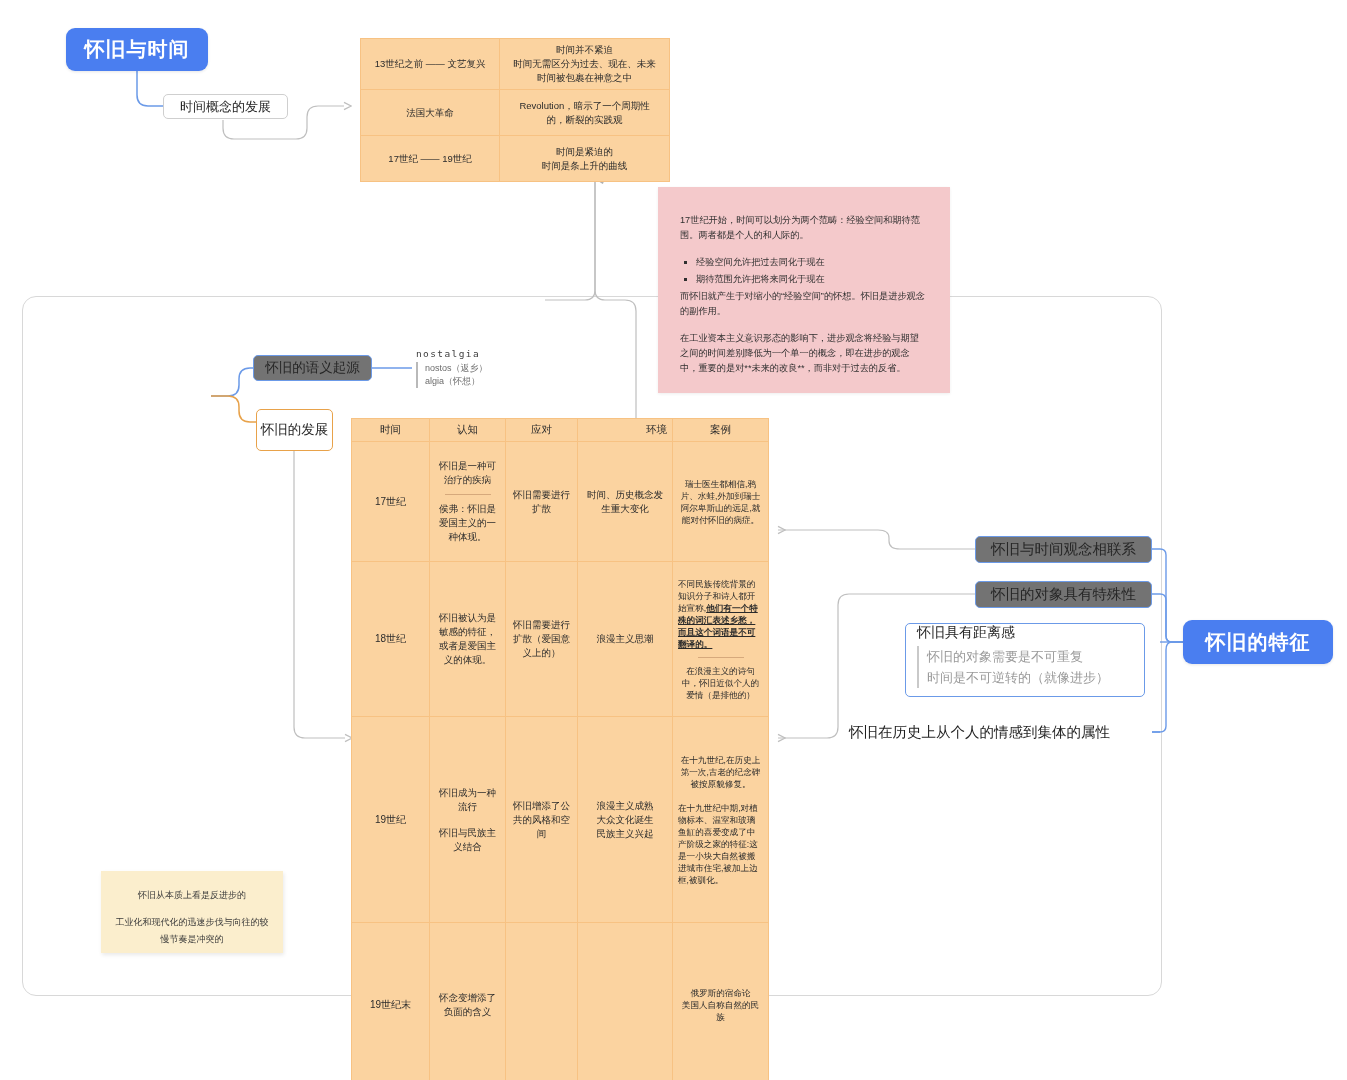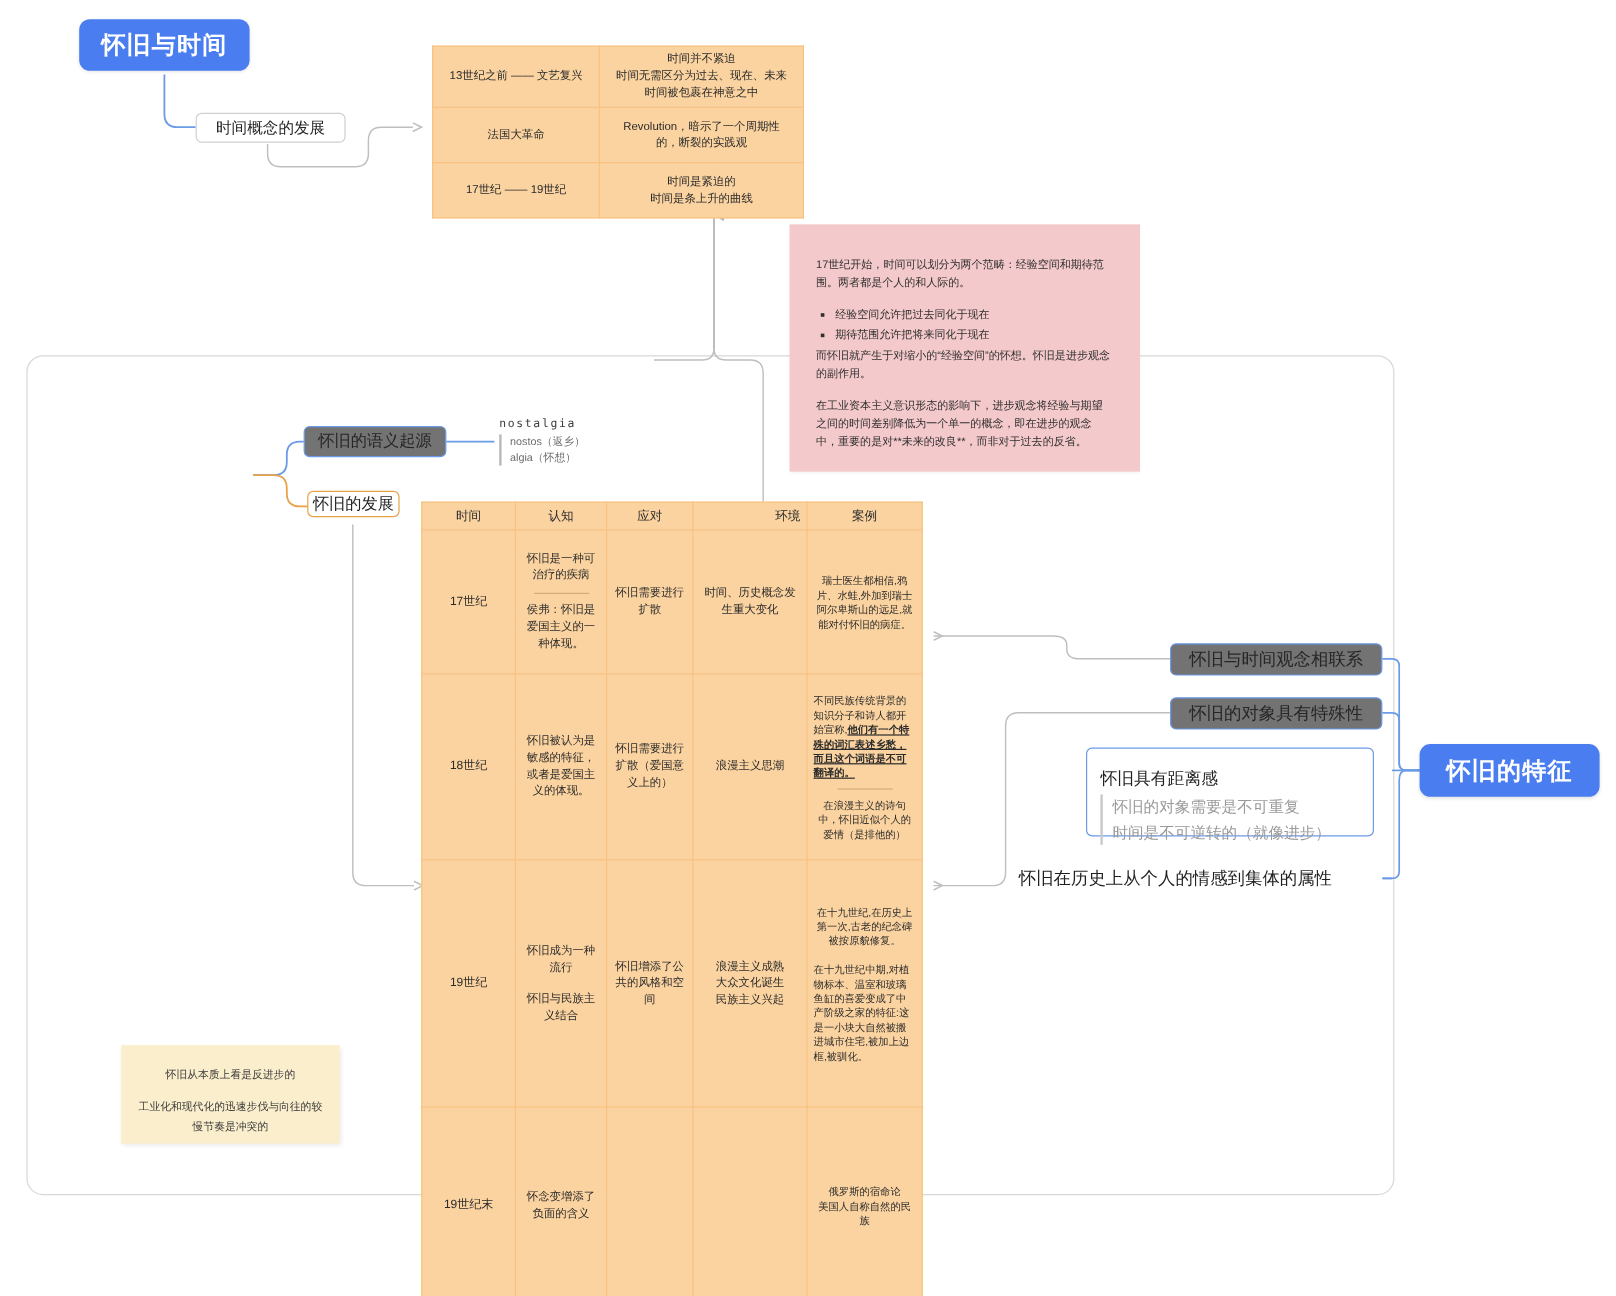--- a/index.html
+++ b/index.html
@@ -177,21 +177,21 @@
   }
   .sticky-yellow p { margin: 0 0 10px 0; }
   .sticky-yellow p:last-child { margin-bottom: 15px; }
 
   
   .feat-detail {
     position: absolute;
     background: #ffffff;
     border: 1.4px solid #6b9ae8;
     border-radius: 5px;
-    padding: 16px 11px 9px 11px;
+    padding: 0 11px 9px 11px;
     z-index: 3;
   }
   .feat-detail .fd-title {
     font-size: 14px;
     color: #1f1f1f;
     margin-bottom: 4px;
     white-space: nowrap;
   }
   .feat-detail .fd-sub {
     border-left: 2.5px solid #c9c9c9;
@@ -247,21 +247,21 @@
     <path d="M1183,642 L1172,642 Q1166,642 1166,636 L1166,600 Q1166,594 1160,594 L1152,594" fill="none" stroke="#6b9ae8" stroke-width="1.4"></path>
     <path d="M1183,642 L1160,642" fill="none" stroke="#6b9ae8" stroke-width="1.4"></path>
     <path d="M1183,642 L1172,642 Q1166,642 1166,650 L1166,726 Q1166,732 1160,732 L1152,732" fill="none" stroke="#6b9ae8" stroke-width="1.4"></path>
 
     <path d="M975,549 L900,549 Q889,549 889,541 L889,538 Q889,530 878,530 L778,530" fill="none" stroke="#bfbfbf" stroke-width="1.2" marker-end="url(#arrL)"></path>
 
     <path d="M975,594 L849,594 Q838,594 838,605 L838,727 Q838,738 827,738 L778,738" fill="none" stroke="#bfbfbf" stroke-width="1.2" marker-end="url(#arrL)"></path>
     <path d="M1152,732 L1160,732" fill="none" stroke="#6b9ae8" stroke-width="1.4"></path>
   </svg>
 
-  <div class="node root-pill" style="left:66px; top:16px; width:142px; height:43px; font-size:20px;">
+  <div class="node root-pill" style="left:66px; top:28px; width:142px; height:43px; font-size:20px;">
     <span>怀旧与时间</span>
   </div>
 
   <div class="node box-gray" style="left:163px; top:94px; width:125px; height:25px; font-size:13px;">
     <span>时间概念的发展</span>
   </div>
 
   <table class="otable" id="table-time">
     <tbody>
       <tr>
@@ -297,21 +297,21 @@
     </ul>
     <p>而怀旧就产生于对缩小的“经验空间”的怀想。怀旧是进步观念的副作用。</p>
     <p style="margin-top:12px;">在工业资本主义意识形态的影响下，进步观念将经验与期望之间的时间差别降低为一个单一的概念，即在进步的观念中，重要的是对**未来的改良**，而非对于过去的反省。</p>
   </div>
 
 
   <div class="node box-blue" style="left:253px; top:355px; width:119px; height:26px; font-size:13.5px;">
     <span>怀旧的语义起源</span>
   </div>
 
-  <div class="node box-orange" style="left:256px; top:409px; width:77px; height:22px; font-size:13.5px;">
+  <div class="node box-orange" style="left:256px; top:409px; width:77px; height:42px; font-size:13.5px;">
     <span>怀旧的发展</span>
   </div>
 
   <div class="etym" style="left:416px; top:348px;">
     <div class="etym-title">nostalgia</div>
     <div class="etym-list">
       <div>nostos（返乡）</div>
       <div>algia（怀想）</div>
     </div>
   </div>

